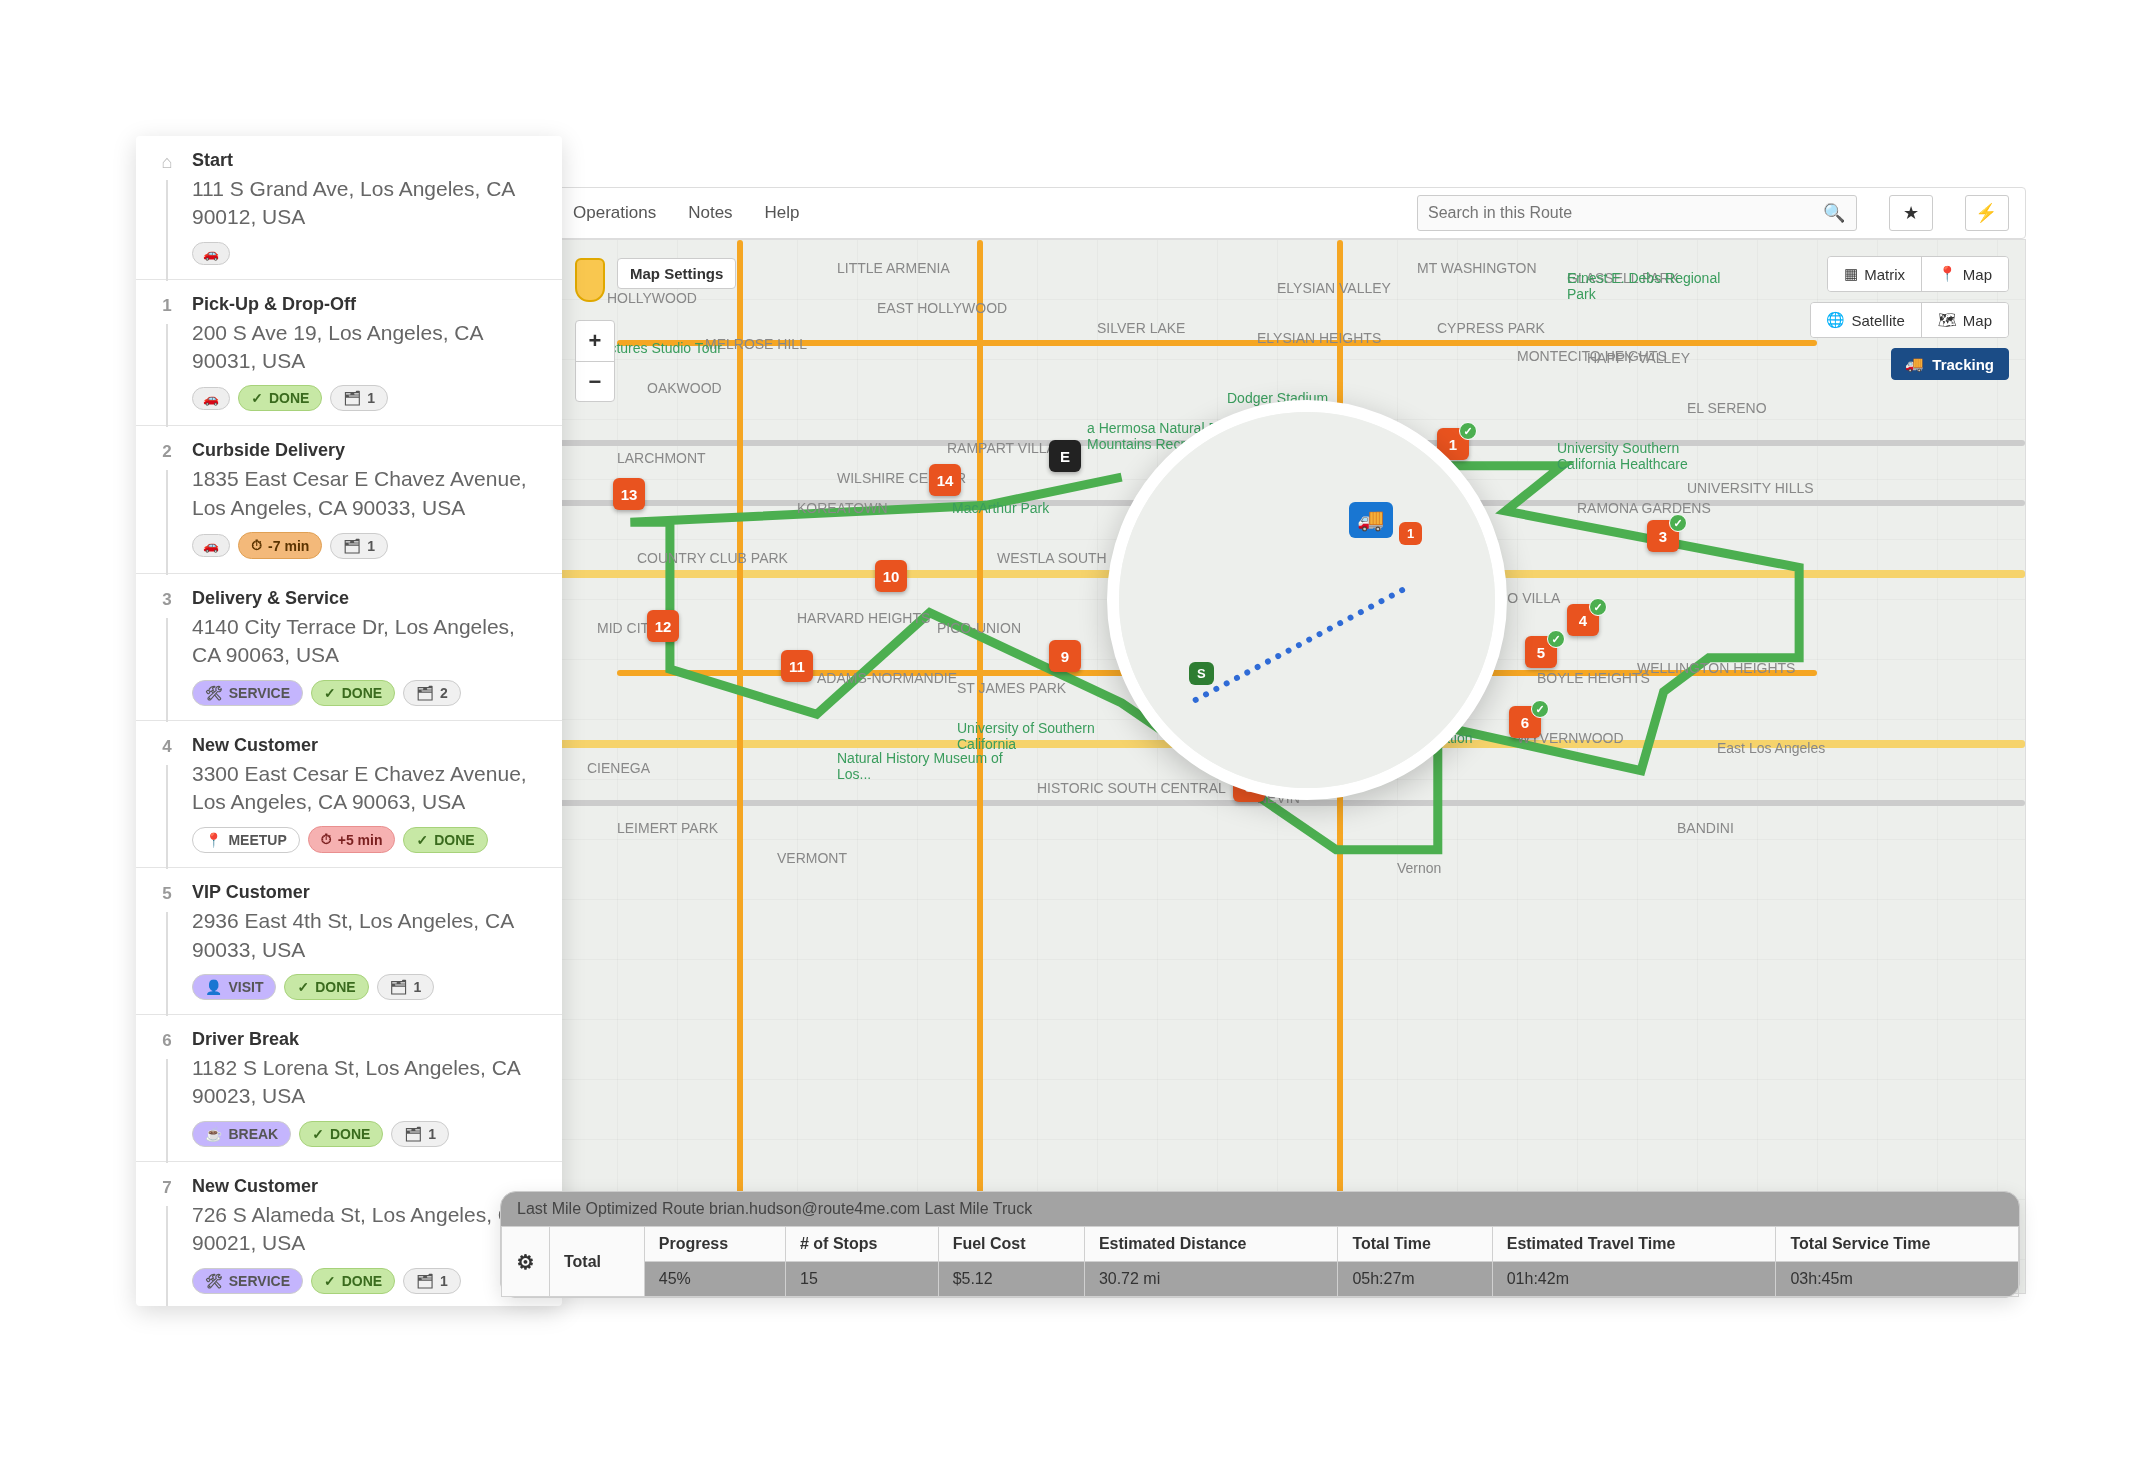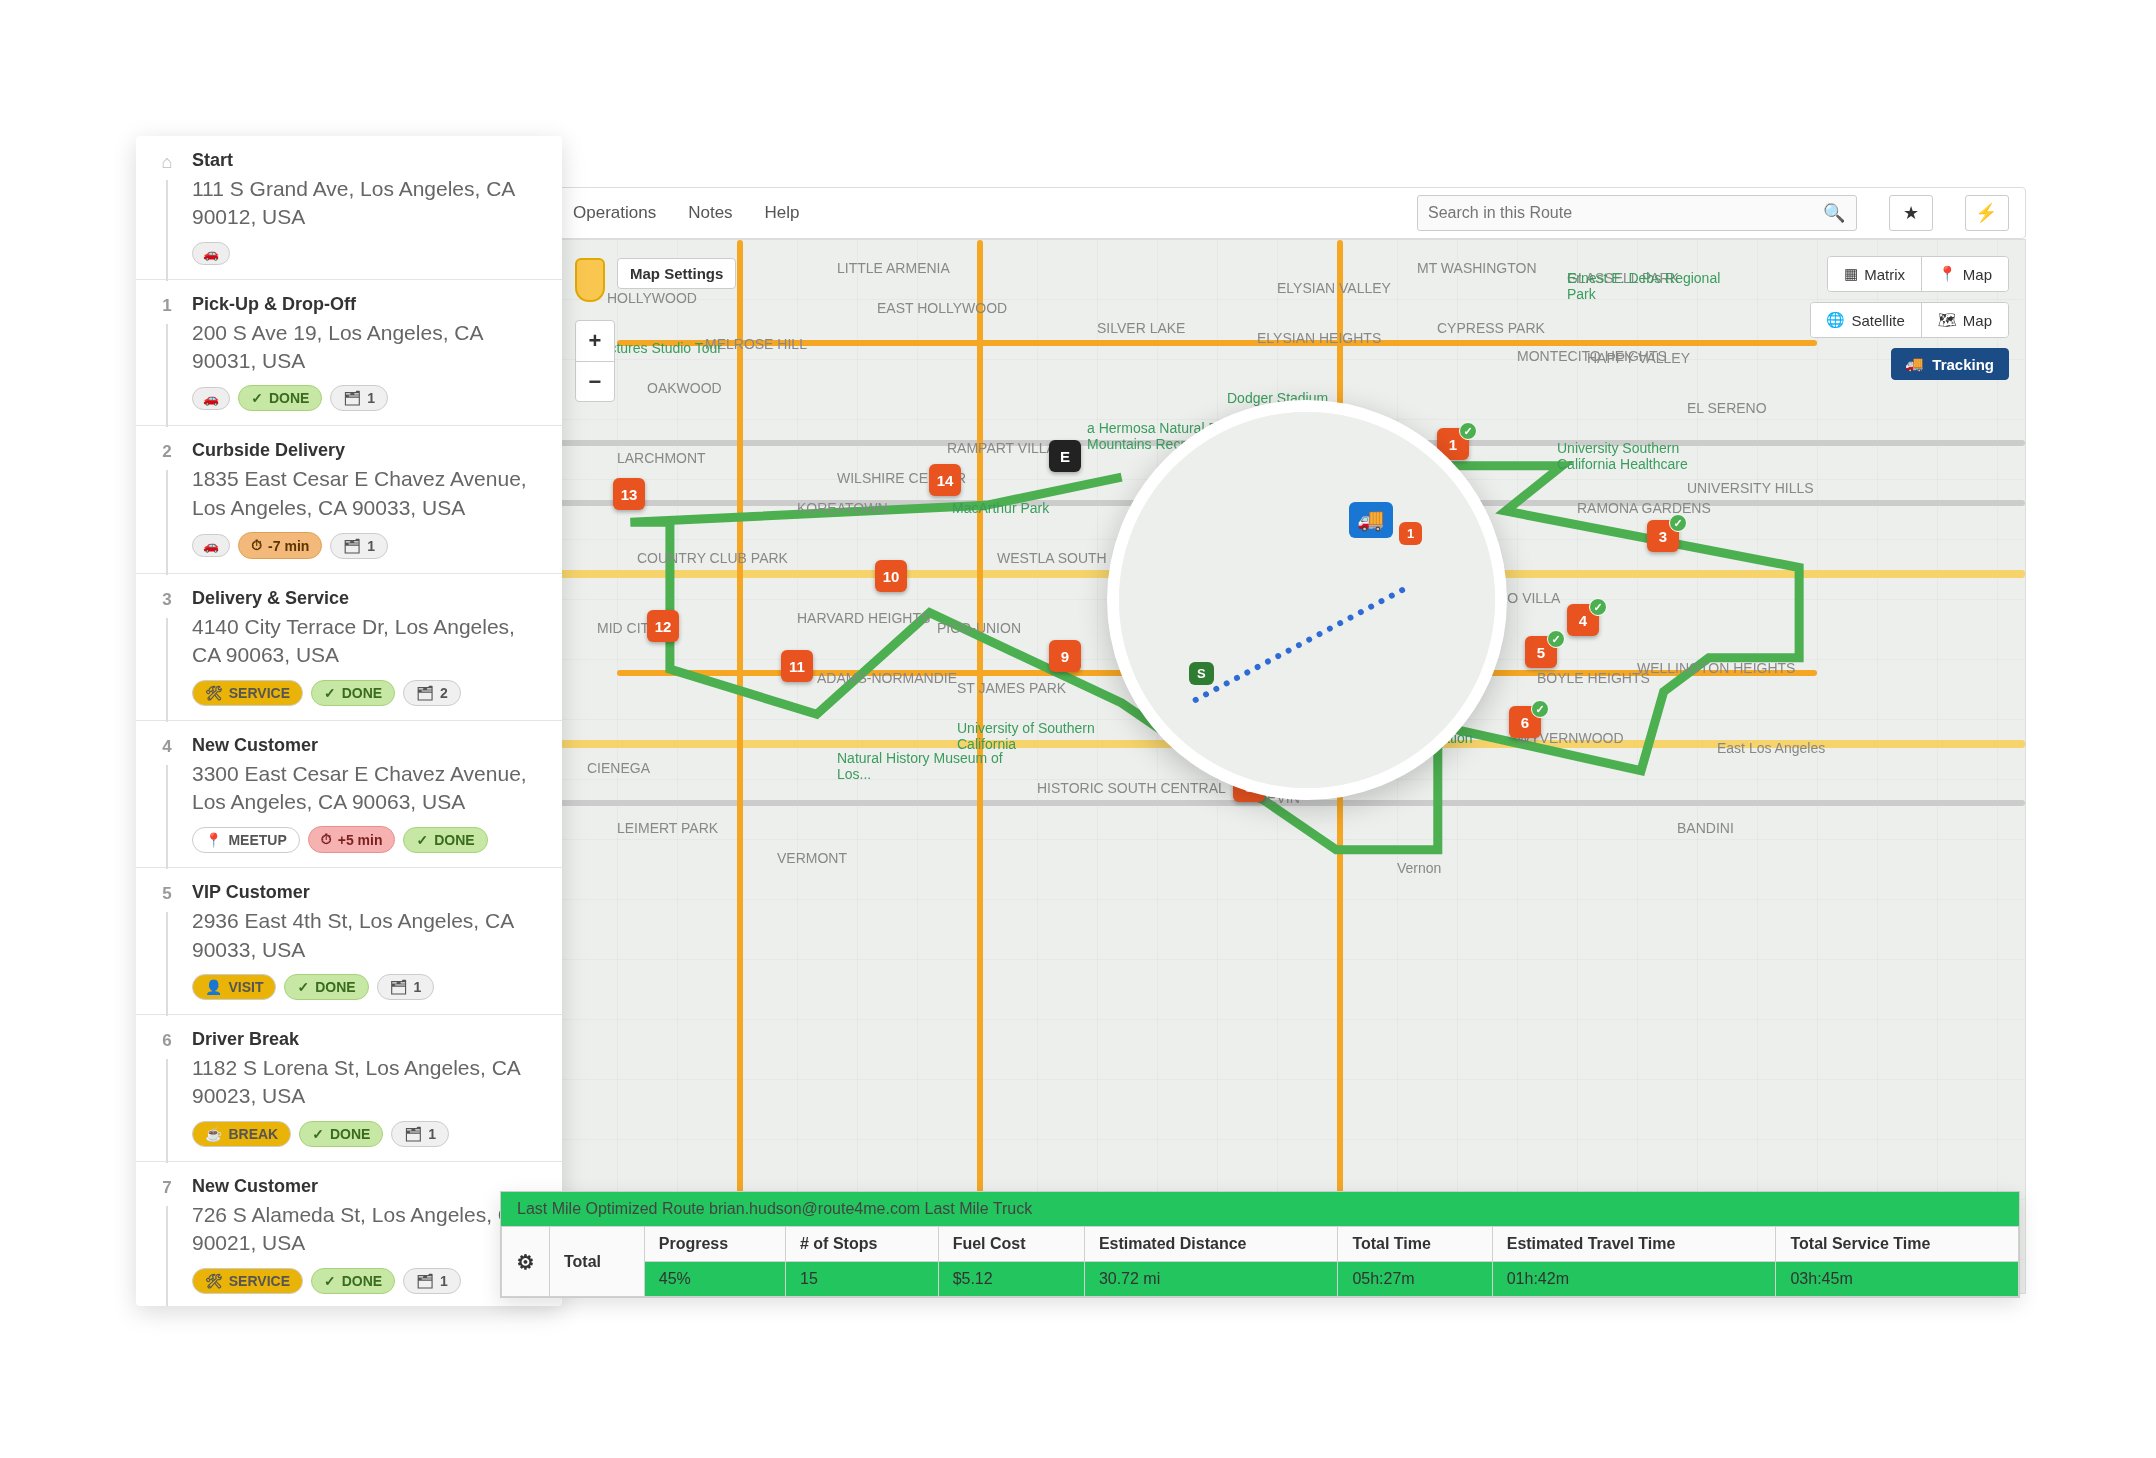--- a/index.html
+++ b/index.html
@@ -61,41 +61,41 @@
 
 
 #sidebar { position:absolute; left:136px; top:136px; width:426px; bottom:152px; background:#fff; box-shadow:0 6px 24px rgba(0,0,0,0.15); border-radius:4px; overflow:hidden; }
 .stop { border-bottom:1px solid #e4e4e4; padding:14px 20px 14px 56px; position:relative; }
 .stop:last-child { border-bottom:none; }
 .stop .num { position:absolute; left:20px; top:16px; width:22px; text-align:center; color:#999; font-weight:600; font-size:17px; }
 .stop .num.icon { color:#bbb; font-size:18px; }
 .stop .title { font-weight:700; font-size:18px; color:#333; margin-bottom:4px; }
 .stop .addr { font-size:21px; color:#666; line-height:1.35; margin-bottom:10px; }
 .stop .row { display:flex; gap:8px; flex-wrap:wrap; align-items:center; }
-.chip { display:inline-flex; align-items:center; gap:6px; border:1px solid #ccc; border-radius:18px; padding:4px 12px; font-size:14px; font-weight:700; color:#555; background:#eab308; }
+.chip { display:inline-flex; align-items:center; gap:6px; border:1px solid #ccc; border-radius:18px; padding:4px 12px; font-size:14px; font-weight:700; color:#555; background:#c4b5fd; }
 .chip.small{ padding:3px 10px; font-size:13px; font-weight:600; }
 .chip.done { background:#c7e8a5; border-color:#a7d27a; color:#3a6b1e; }
 .chip.done::before { content:"✓"; color:#3a6b1e; font-weight:900; }
 .chip.svc::before { content:"🛠"; }
 .chip.visit::before { content:"👤"; }
 .chip.break::before { content:"☕"; }
 .chip.meet { background:#fff; }
 .chip.meet::before { content:"📍"; }
 .chip.timeplus { background:#f6b1b1; border-color:#e98f8f; color:#7a1f1f; }
 .chip.timeplus::before { content:"⏱"; }
 .chip.timeminus { background:#f3b97a; border-color:#e0a054; color:#5a3300; }
 .chip.timeminus::before { content:"⏱"; }
 .chip.pkg { background:#f0f0f0; }
 .chip.pkg::before { content:"🗂"; }
 .chip.vehicle { background:#eee; }
 .chip.vehicle::before { content:"🚗"; }
 .stop .line { position:absolute; left:30px; top:44px; bottom:-2px; width:2px; background:#ddd; }
 
 
-#summary { position:absolute; left:500px; right:136px; bottom:160px; background:#22c55e; border:1px solid #ccc; border-radius:0; box-shadow:0 6px 20px rgba(0,0,0,0.12); }
+#summary { position:absolute; left:500px; right:136px; bottom:160px; background:#a3a3a3; border:1px solid #ccc; border-radius:16px; box-shadow:0 6px 20px rgba(0,0,0,0.12); }
 #summary .caption { padding:8px 16px; font-size:16px; color:#444; }
 #summary table { width:100%; border-collapse:collapse; }
 #summary th, #summary td { border:1px solid #d0d0d0; padding:8px 14px; font-size:16px; text-align:left; }
 #summary th { font-weight:700; background:#fafafa; }
 #summary .gear { width:48px; text-align:center; font-size:20px; }
 #summary .totallbl { font-weight:700; }
 </style>
 </head>
 <body>
 

